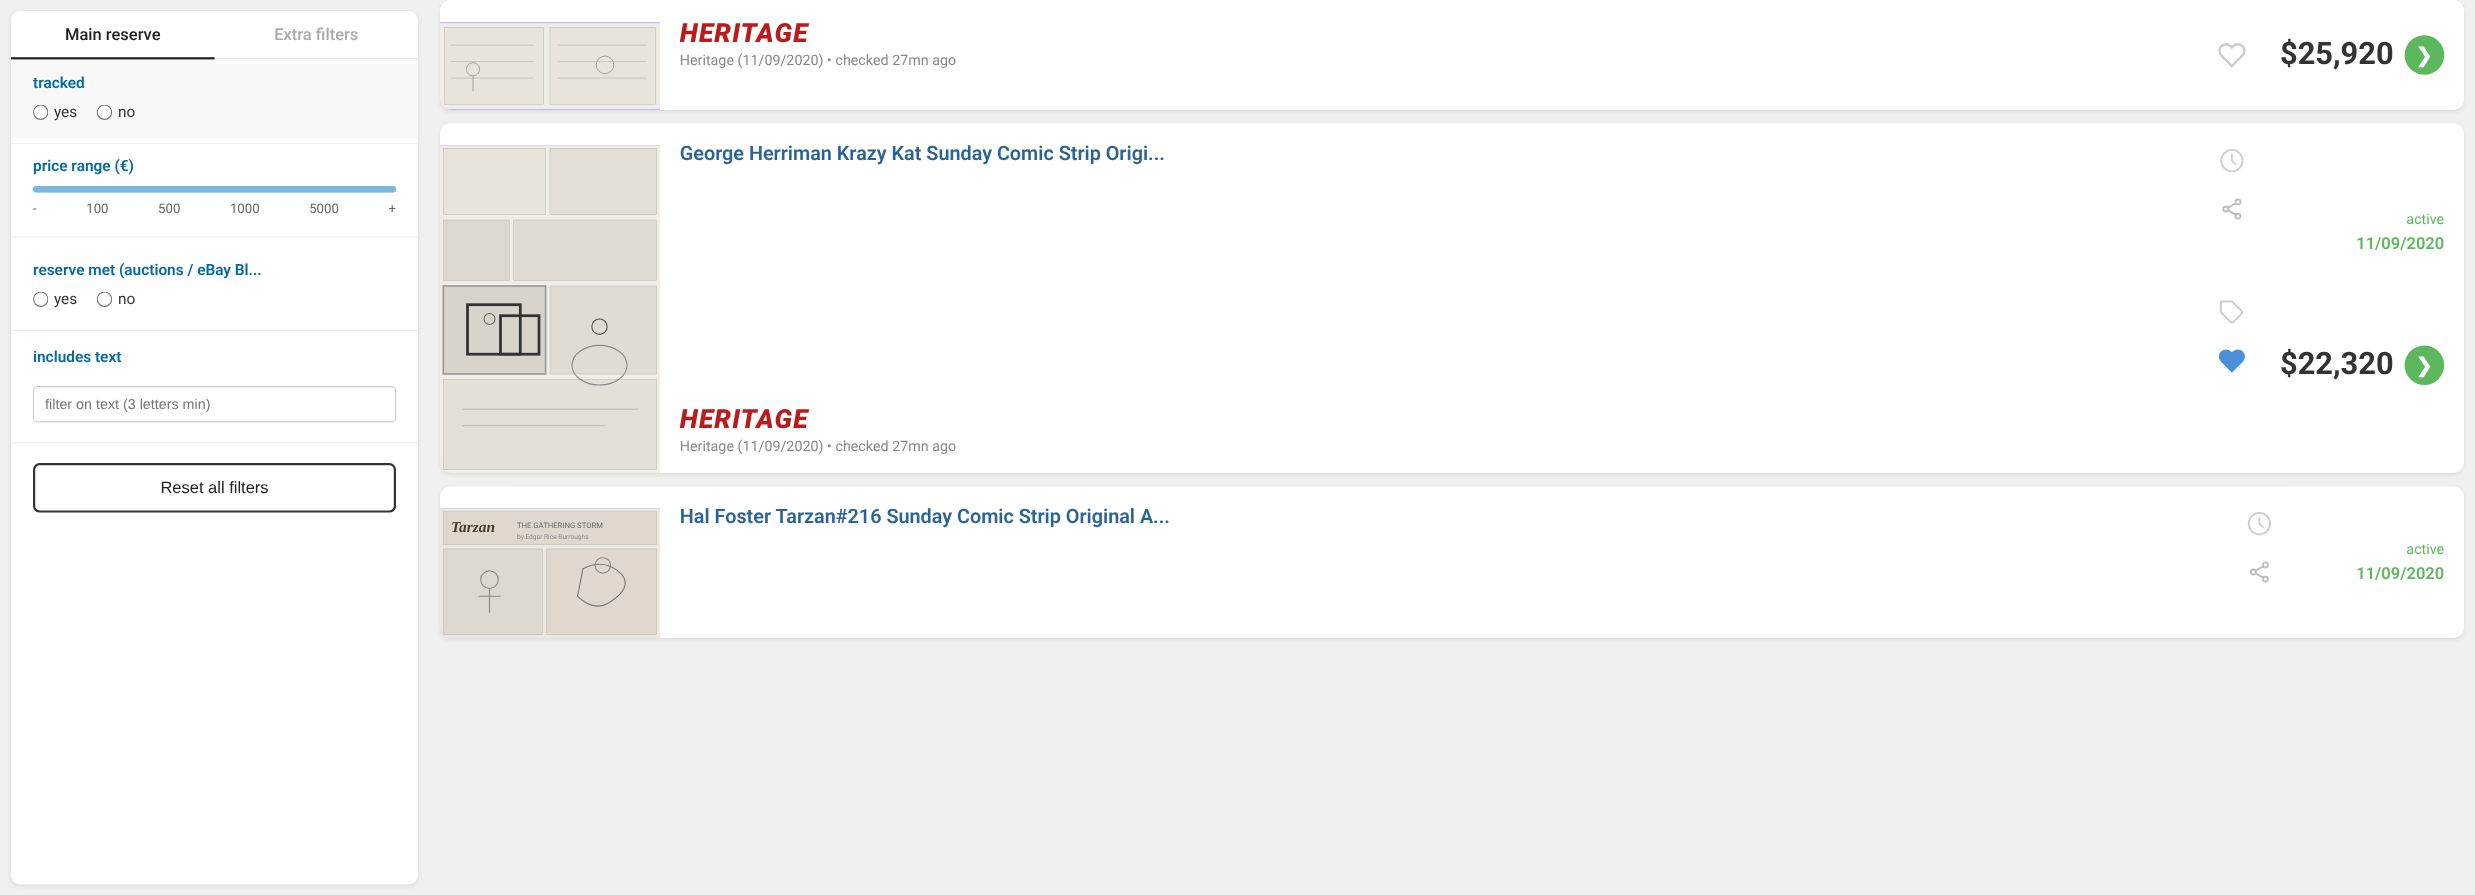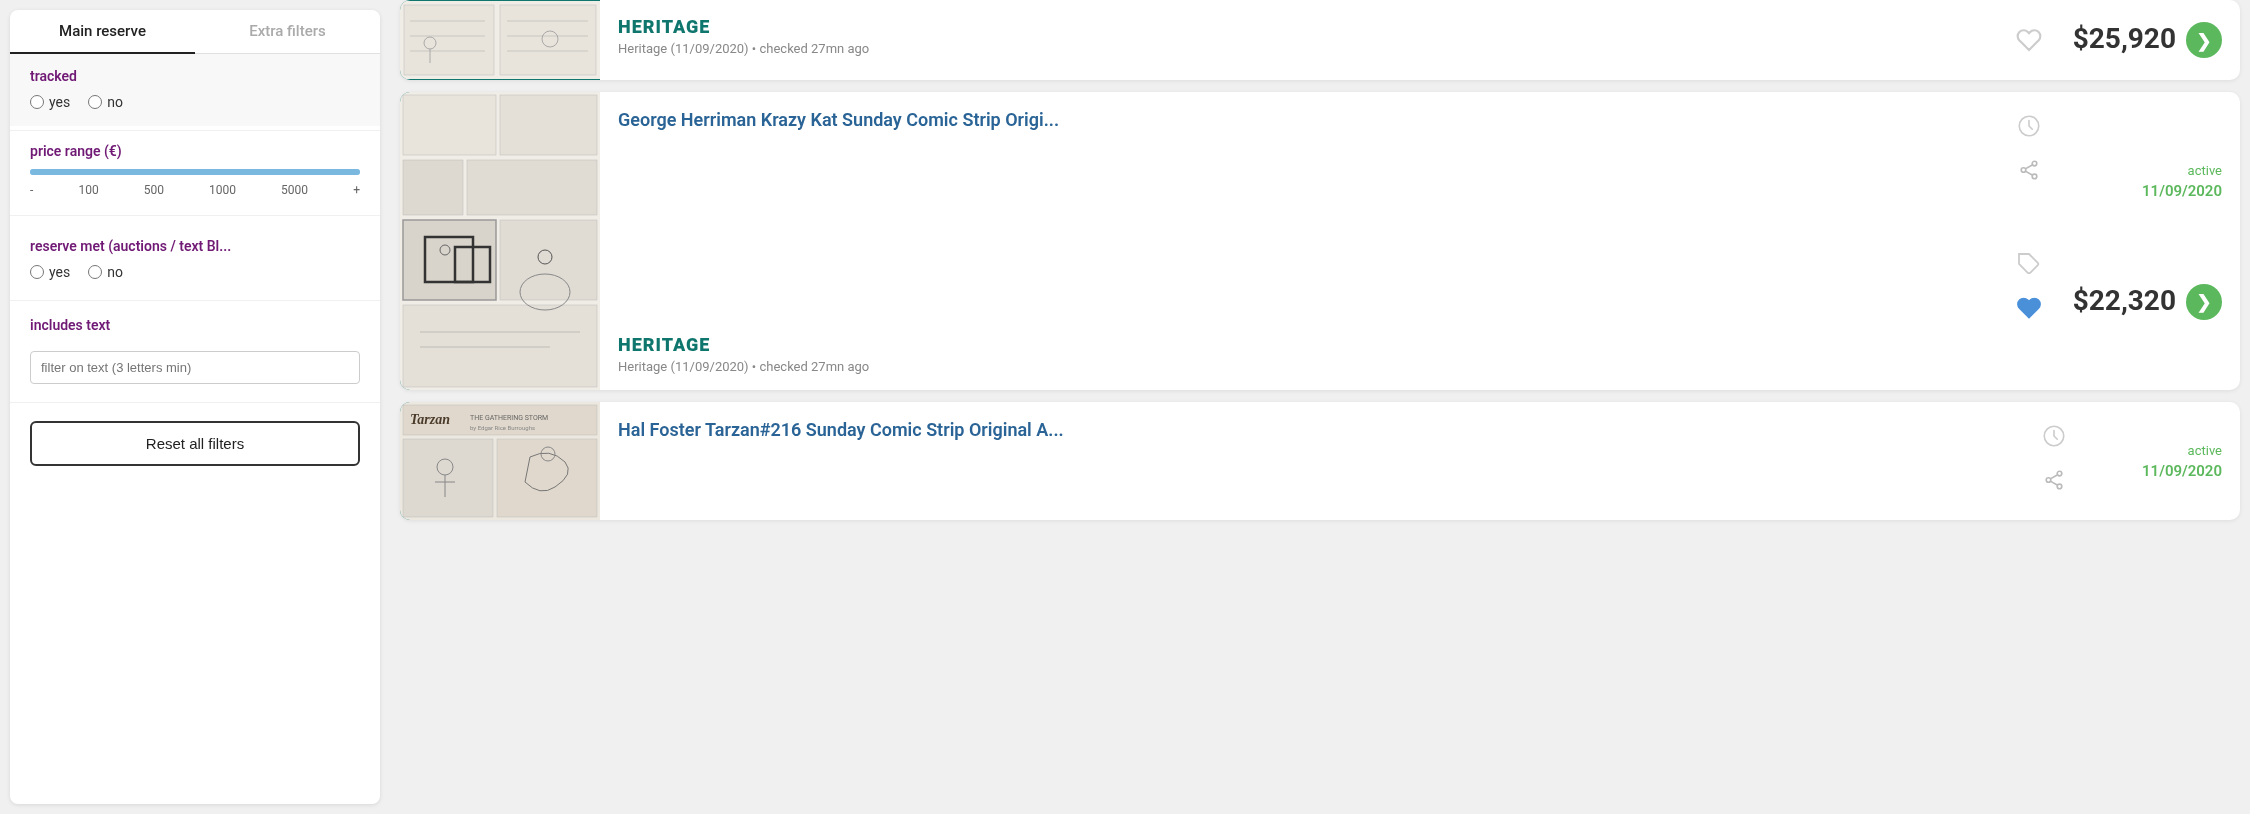--- a/index.html
+++ b/index.html
@@ -41,21 +41,21 @@
       border-bottom: 2px solid #222;
       margin-bottom: -1px;
     }
 
     .filter-section {
       padding: 18px 20px 10px 20px;
     }
     .filter-label {
       font-weight: 600;
       font-size: 14px;
-      color: #701a75;
+      color: #0369a1;
       margin-bottom: 10px;
     }
     .radio-group {
       display: flex;
       gap: 18px;
       margin-bottom: 6px;
     }
     .radio-option {
       display: flex;
       align-items: center;
@@ -146,48 +146,50 @@
       display: flex;
       align-items: stretch;
       box-shadow: 0 1px 4px rgba(0,0,0,0.08);
       overflow: hidden;
       min-height: 80px;
     }
 
     .listing-image {
       width: 200px;
       min-height: 80px;
-      background: #0f766e;
+      background: #c4b5fd;
       flex-shrink: 0;
       overflow: hidden;
       display: flex;
       align-items: center;
       justify-content: center;
+      margin-top: 20px;
     }
 
     .listing-info {
       flex: 1;
       padding: 16px 18px;
       display: flex;
       flex-direction: column;
       justify-content: flex-start;
     }
 
     .listing-title {
       font-size: 18px;
       font-weight: 600;
       color: #2a6496;
       margin-bottom: 10px;
       line-height: 1.3;
     }
 
     .source-logo {
-      font-size: 18px;
+      font-size: 24px;
       font-weight: 900;
-      color: #0f766e;
+      color: #b91c1c;
+      font-style: italic;
       letter-spacing: 1px;
       margin-bottom: 4px;
     }
 
     .source-info {
       font-size: 13px;
       color: #888;
     }
 
     .listing-actions {
@@ -309,21 +311,21 @@
       <span>500</span>
       <span>1000</span>
       <span>5000</span>
       <span>+</span>
     </div>
   </div>
 
   <div class="divider"></div>
 
   <div class="filter-section">
-    <div class="filter-label">reserve met (auctions / text Bl...</div>
+    <div class="filter-label">reserve met (auctions / eBay Bl...</div>
     <div class="radio-group">
       <label class="radio-option">
         <input type="radio" name="reserve" value="yes" style="">
         <span>yes</span>
       </label>
       <label class="radio-option">
         <input type="radio" name="reserve" value="no" style="">
         <span>no</span>
       </label>
     </div>

